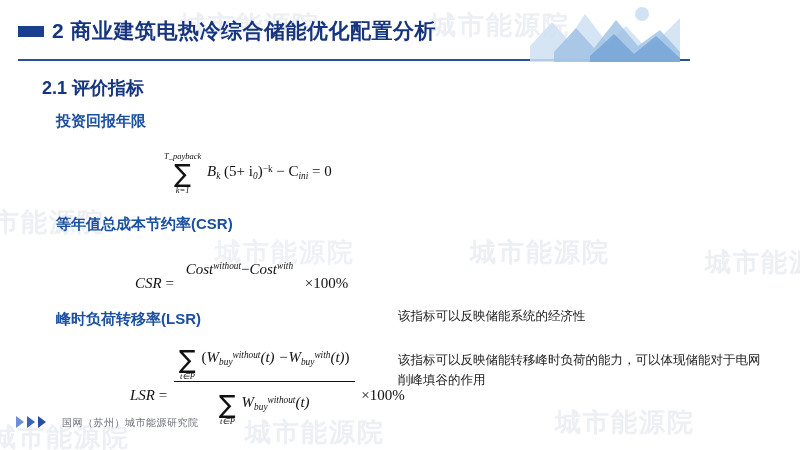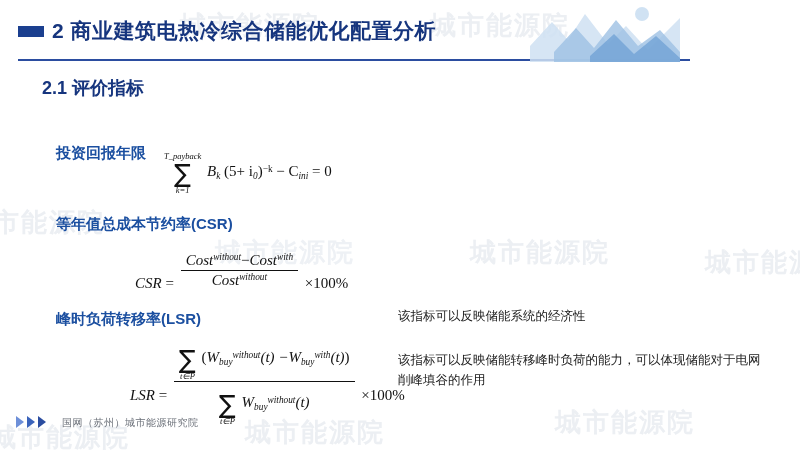--- a/index.html
+++ b/index.html
@@ -93,21 +93,21 @@
     color: #16357e;
     z-index: 2;
   }
   .sub-head {
     position: absolute;
     font-size: 15px;
     font-weight: bold;
     color: #1b4fa0;
     z-index: 2;
   }
-  .sub-1 { left: 56px; top: 144px; }
+  .sub-1 { left: 56px; top: 112px; }
   .sub-2 { left: 56px; top: 215px; }
   .sub-3 { left: 56px; top: 310px; }
 
   .note {
     position: absolute;
     font-size: 12.5px;
     color: #1a1a1a;
     line-height: 20px;
     z-index: 2;
   }
@@ -227,23 +227,20 @@
 </div>
 
 <div class="sub-head sub-2">等年值总成本节约率(CSR)</div>
 
 <div class="formula f2">
   <span class="it mid">CSR</span>
   <span class="mid">=</span>
   <span class="frac">
     <span class="num">
       <span class="it">Cost</span><span class="sup">without</span><span>−</span><span class="it">Cost</span><span class="sup">with</span>
-    </span>
-    <span class="den">
-      <span class="it">Cost</span><span class="sup">without</span>
     </span>
   </span>
   <span class="mid">×100%</span>
 </div>
 
 <div class="note note-1">该指标可以反映储能系统的经济性</div>
 
 <div class="sub-head sub-3">峰时负荷转移率(LSR)</div>
 
 <div class="formula f3">

